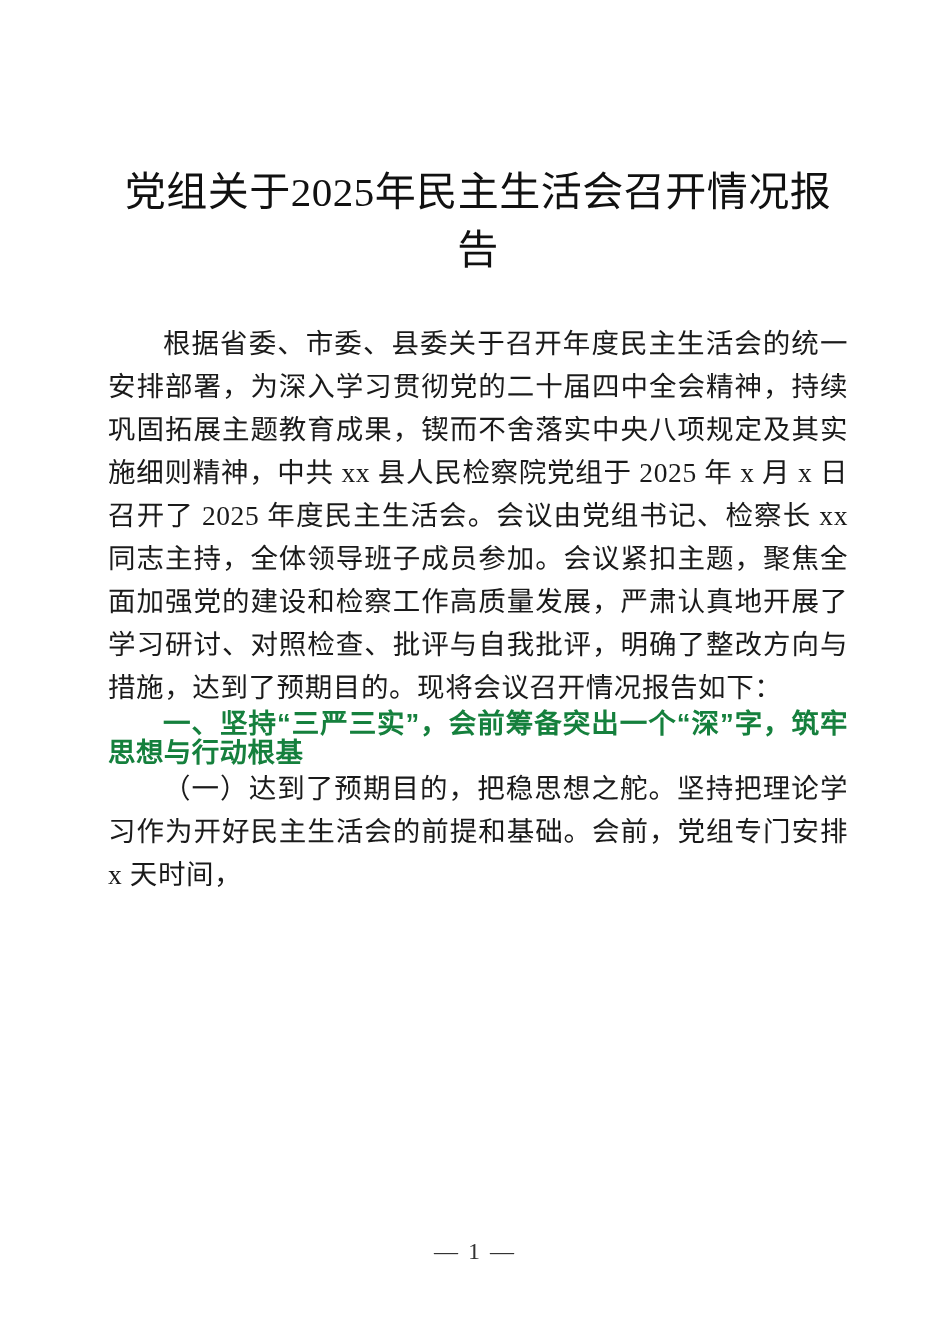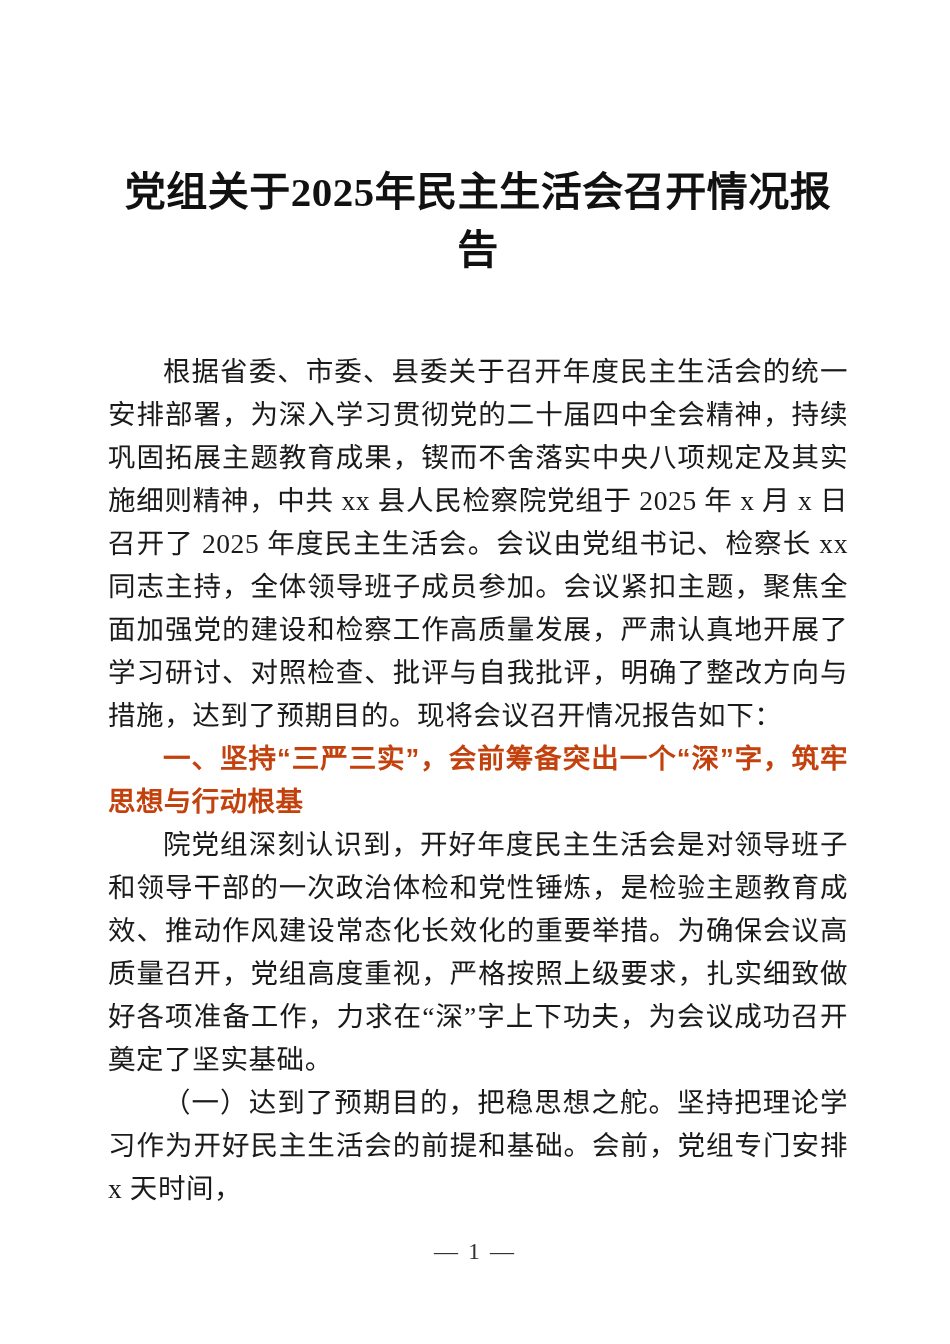--- a/index.html
+++ b/index.html
@@ -18,56 +18,55 @@
   }
 
   
   .doc-title {
     position: absolute;
     left: 108px;
     top: 163px;
     width: 740px;
     text-align: center;
     font-family: "Liberation Serif", "DejaVu Serif", serif;
-    font-weight: 700;
+    font-weight: 400;
     font-size: 41px;
     line-height: 58px;
     color: #111111;
     letter-spacing: 0.5px;
   }
 
   
   .body-block {
     position: absolute;
     left: 108px;
     top: 322px;
     width: 740px;
-    margin-top: 28px;
   }
 
   p.para {
     margin: 0;
     font-family: "Liberation Serif", "DejaVu Serif", serif;
     font-size: 27.5px;
     line-height: 43px;
     color: #1a1a1a;
     text-indent: 2em;
     text-align: justify;
     text-justify: inter-ideograph;
     letter-spacing: 0.6px;
     word-break: break-all;
   }
 
   p.heading {
     margin: 0;
     font-family: "Liberation Sans", "DejaVu Sans", sans-serif;
     font-weight: 700;
     font-size: 27.5px;
-    line-height: 43px;
-    color: #c2410c;
+    line-height: 29px;
+    color: #15803d;
     text-indent: 2em;
     text-align: justify;
     text-justify: inter-ideograph;
     letter-spacing: 0.4px;
     word-break: break-all;
   }
 
   
   .page-footer {
     position: absolute;
@@ -88,21 +87,20 @@
 <div class="page">
 
   <div class="doc-title">党组关于2025年民主生活会召开情况报告</div>
 
   <div class="body-block">
 
     <p class="para">根据省委、市委、县委关于召开年度民主生活会的统一安排部署，为深入学习贯彻党的二十届四中全会精神，持续巩固拓展主题教育成果，锲而不舍落实中央八项规定及其实施细则精神，中共 xx 县人民检察院党组于 2025 年 x 月 x 日召开了 2025 年度民主生活会。会议由党组书记、检察长 xx 同志主持，全体领导班子成员参加。会议紧扣主题，聚焦全面加强党的建设和检察工作高质量发展，严肃认真地开展了学习研讨、对照检查、批评与自我批评，明确了整改方向与措施，达到了预期目的。现将会议召开情况报告如下：</p>
 
     <p class="heading">一、坚持“三严三实”，会前筹备突出一个“深”字，筑牢思想与行动根基</p>
 
-    <p class="para">院党组深刻认识到，开好年度民主生活会是对领导班子和领导干部的一次政治体检和党性锤炼，是检验主题教育成效、推动作风建设常态化长效化的重要举措。为确保会议高质量召开，党组高度重视，严格按照上级要求，扎实细致做好各项准备工作，力求在“深”字上下功夫，为会议成功召开奠定了坚实基础。</p>
 
     <p class="para">（一）达到了预期目的，把稳思想之舵。坚持把理论学习作为开好民主生活会的前提和基础。会前，党组专门安排 x 天时间，</p>
 
   </div>
 
   <div class="page-footer">— 1 —</div>
 
 </div>
 
 </body></html>

